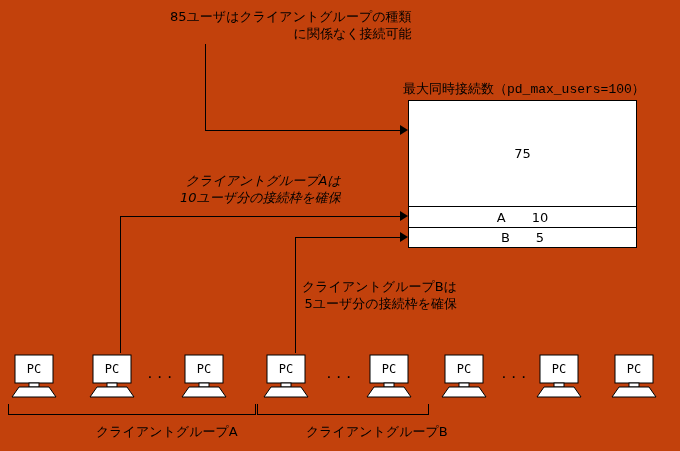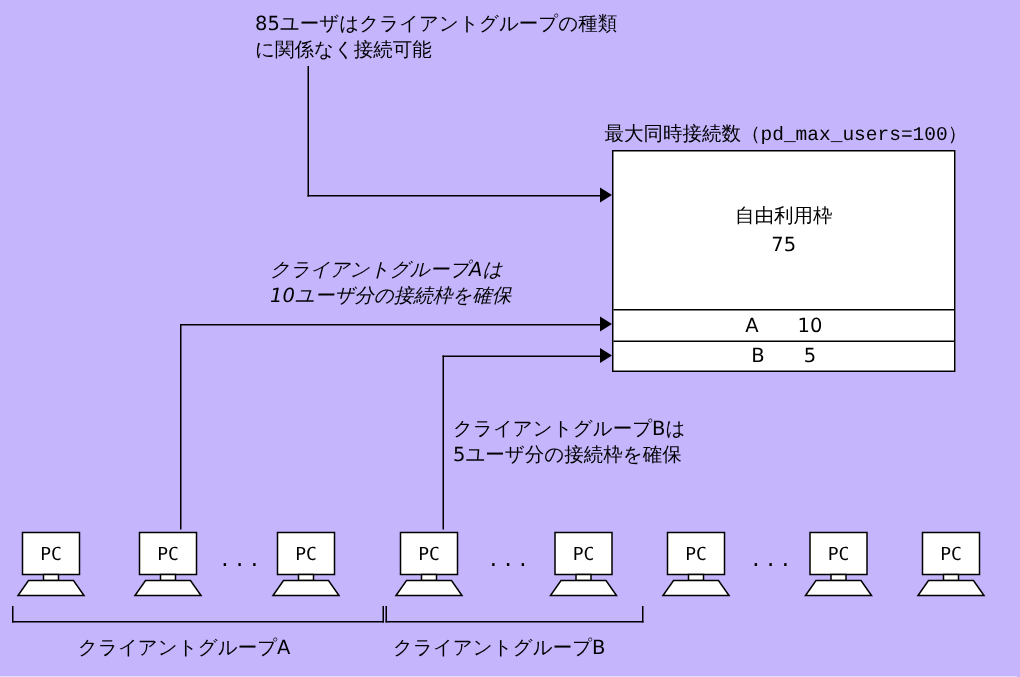--- a/index.html
+++ b/index.html
@@ -1,23 +1,24 @@
 <!DOCTYPE html>
 <html><head>
 <meta charset="utf-8">
 <style>
   html, body { margin: 0; padding: 0; background: #fff; }
   .stage {
     position: relative;
     width: 680px;
     height: 451px;
-    background: #c4b5fd;
+    background: #c2410c;
     color: #000;
     font-family: "DejaVu Sans", sans-serif;
     overflow: hidden;
+    text-align: right;
   }
   .note { position: absolute; font-size: 13px; line-height: 17px; white-space: nowrap; }
   .hline { position: absolute; height: 1px; background: #000; }
   .vline { position: absolute; width: 1px; background: #000; }
   .arrowhead {
     position: absolute; width: 0; height: 0;
     border-top: 5px solid transparent;
     border-bottom: 5px solid transparent;
     border-left: 8px solid #000;
   }
@@ -36,21 +37,21 @@
     gap: 26px; font-size: 13px;
   }
   .qrow.first { border-bottom: 1px solid #000; height: 20px; }
   .qrow.second { height: 19px; }
   .pc { position: absolute; width: 48px; height: 46px; }
   .dots { position: absolute; font-size: 13px; letter-spacing: 2px; font-family: "DejaVu Sans Mono", monospace; }
   .bracket {
     position: absolute; height: 10px;
     border-left: 1px solid #000; border-right: 1px solid #000; border-bottom: 1px solid #000;
   }
-  .glabel { position: absolute; font-size: 13px; white-space: nowrap; }
+  .glabel { position: absolute; font-size: 13px; white-space: nowrap; margin-left: 44px; }
 </style>
 </head>
 <body>
 
 <div class="stage">
 
   <div class="note" style="left:170px; top:8px;">
     <div>85ユーザはクライアントグループの種類</div>
     <div>に関係なく接続可能</div>
   </div>
@@ -73,21 +74,20 @@
   </div>
 
   <div class="note" style="left:302px; top:278px;">
     <div>クライアントグループBは</div>
     <div>5ユーザ分の接続枠を確保</div>
   </div>
 
   <div class="box-title">最大同時接続数（pd_max_users=100）</div>
   <div class="mainbox">
     <div class="free">
-      <div>自由利用枠</div>
       <div>75</div>
     </div>
     <div class="qrow first">
       <span>A</span>
       <span>10</span>
     </div>
     <div class="qrow second">
       <span>B</span>
       <span>5</span>
     </div>

